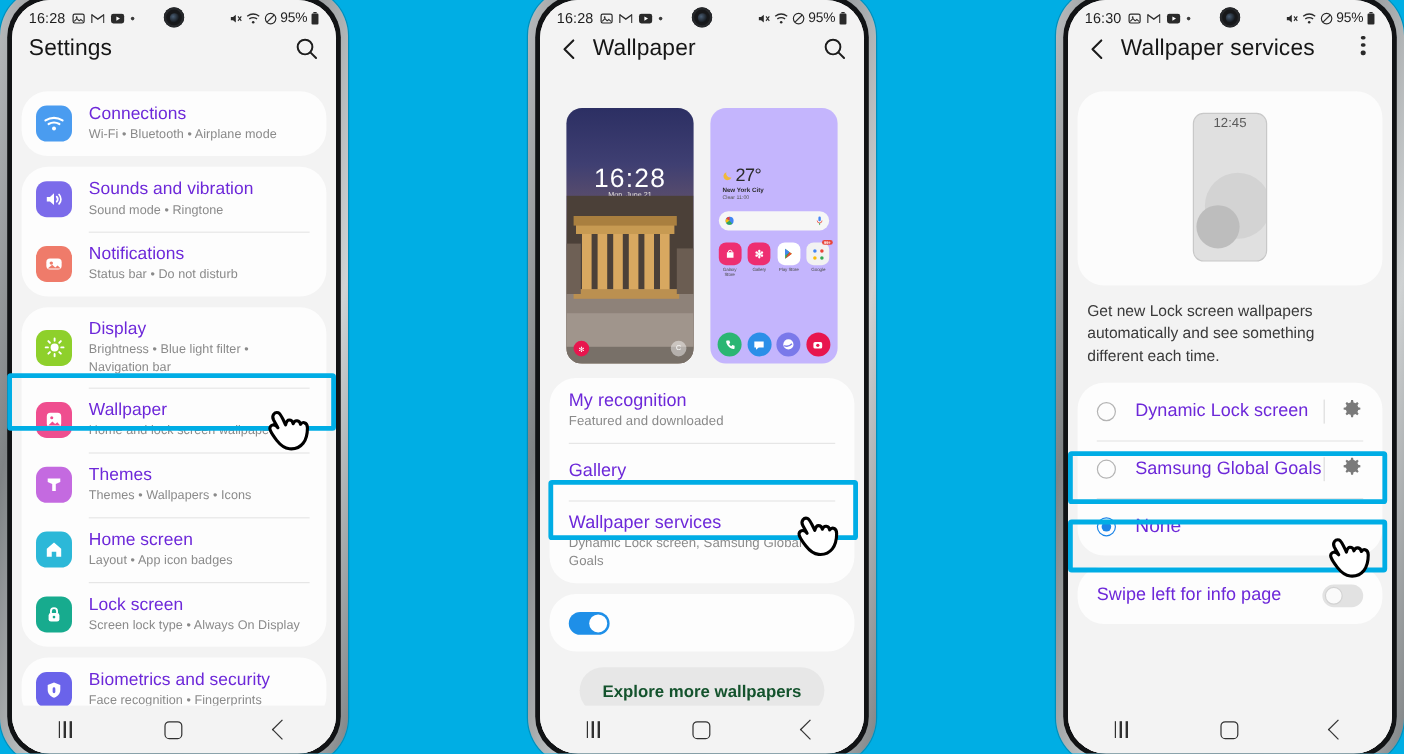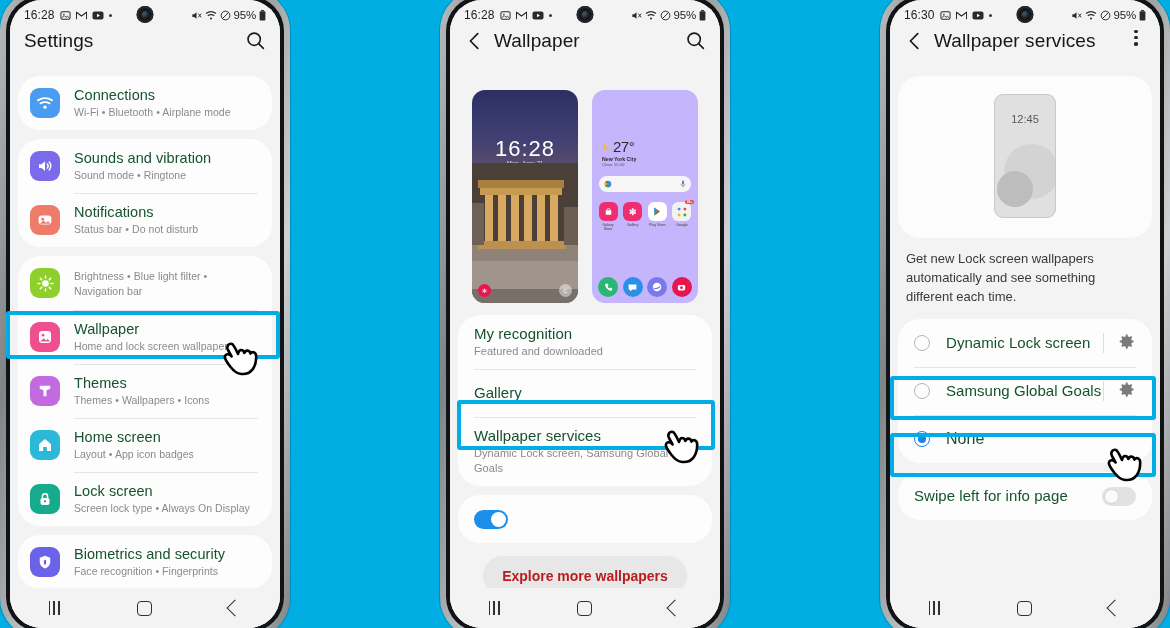--- a/index.html
+++ b/index.html
@@ -95,21 +95,21 @@
     content:""; position:absolute; left:56px; right:14px; top:0;
     height:1px; background:#e6e6e6;
   }
   .ic {
     width: 30px; height: 30px; border-radius: 9px;
     flex: 0 0 auto; margin-right: 14px;
     display: flex; align-items: center; justify-content: center;
     color: #fff;
   }
   .txt { min-width: 0; }
-  .t1 { font-size: 14.5px; color: #14532d; line-height: 18px; letter-spacing: .05px; }
+  .t1 { font-size: 14.5px; color: #6d28d9; line-height: 18px; letter-spacing: .05px; }
   .t2 { font-size: 10.5px; color: #8a8a8a; line-height: 15px; margin-top: 1px; letter-spacing: .05px; }
 
   
   .hl { position: relative; }
   .hl-ring {
     position: absolute;
     border: 4px solid #00ADE5;
     border-radius: 3px;
     pointer-events: none;
     z-index: 6;
@@ -157,29 +157,29 @@
   .plainrow + .plainrow::before { content:""; position:absolute; left:16px; right:16px; top:0; height:1px; background:#e6e6e6; }
 
   .toggle { width:34px;height:19px;border-radius:11px;background:#1e8fe8;position:relative;flex:0 0 auto; }
   .toggle .knob { position:absolute; top:2px; right:2px; width:15px;height:15px;border-radius:50%;background:#fff; }
   .toggle.off { background:#e2e2e2; }
   .toggle.off .knob { right:auto; left:2px; background:#fafafa; border:1px solid #d2d2d2; }
 
   .explore-btn {
     margin: 13px auto 0 auto;
     width: 204px; height: 39px; border-radius: 20px;
-    background: #e7e7e7; color: #b91c1c;
+    background: #e7e7e7; color: #14532d;
     display: flex; align-items: center; justify-content: center;
     font-size: 14px; font-weight: bold;
   }
 
   
   .hero { background:#fcfcfc; border-radius:22px; margin:0 8px 9px 8px; padding:18px 0 20px 0; display:flex; justify-content:center; }
   .hero-phone { width:62px; height:124px; border-radius:9px; background:#e0e0e0; border:1px solid #c8c8c8; position:relative; overflow:hidden; }
-  .hero-time { position:absolute; top:18px; left:0; right:0; text-align:center; font-size:11px; color:#5a5a5a; }
+  .hero-time { position:absolute; top:2px; left:0; right:0; text-align:center; font-size:11px; color:#5a5a5a; }
   .hero-c1 { position:absolute; width:55px;height:55px;border-radius:50%;background:#d3d3d3;right:-4px;bottom:18px; }
   .hero-c2 { position:absolute; width:36px;height:36px;border-radius:50%;background:#bdbdbd;left:2px;bottom:10px; }
   .desc { padding: 2px 16px 13px 16px; font-size:13px; line-height:19px; color:#3a3a3a; }
   .radio { width:16px;height:16px;border-radius:50%;border:1.6px solid #b4b4b4;flex:0 0 auto;margin-right:16px; }
   .radio.on { border-color:#1b84e7; position:relative; }
   .radio.on::after { content:""; position:absolute; left:3px;top:3px;width:8px;height:8px;border-radius:50%;background:#1b84e7; }
   .gear-sep { width:1px; height:20px; background:#dcdcdc; margin-right:13px; }
 
   
   .hand { position: absolute; z-index: 20; pointer-events: none; }
@@ -309,20 +309,21 @@
           <div class="row">
             <div class="ic" style="background:#8ed02b">
               <svg width="19" height="19" viewBox="0 0 24 24">
                     <circle cx="12" cy="12" r="4.2" fill="#fff"></circle>
                     <g stroke="#fff" stroke-width="2" stroke-linecap="round">
                       <path d="M12 2.6v2.4M12 19v2.4M2.6 12h2.4M19 12h2.4M5.4 5.4l1.7 1.7M16.9 16.9l1.7 1.7M18.6 5.4l-1.7 1.7M7.1 16.9l-1.7 1.7"></path>
                     </g>
                   </svg>
             </div>
             <div class="txt">
+              <div class="t1">Display</div>
               <div class="t2">Brightness  •  Blue light filter  •  Navigation bar</div>
             </div>
           </div>
 
           <div class="row hl">
             <div class="ic" style="background:#ef4e8f">
               <svg width="18" height="18" viewBox="0 0 24 24">
                     <rect x="4" y="4" width="16" height="16" rx="4" fill="#fff"></rect>
                     <circle cx="9.5" cy="9.5" r="1.7" fill="#ef4e8f"></circle>
                     <path d="M5.6 18l4.6-4.4 3.1 2.9 2.4-2 3.2 3.5z" fill="#ef4e8f"></path>

